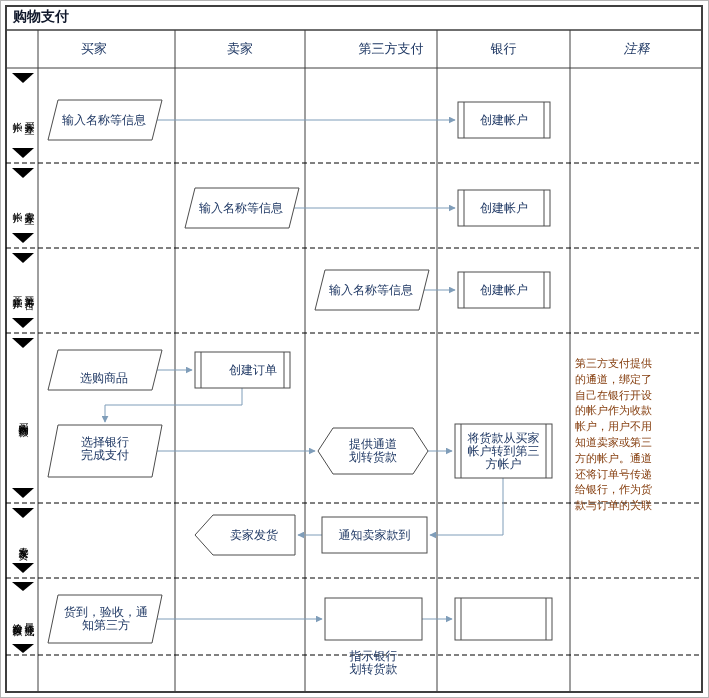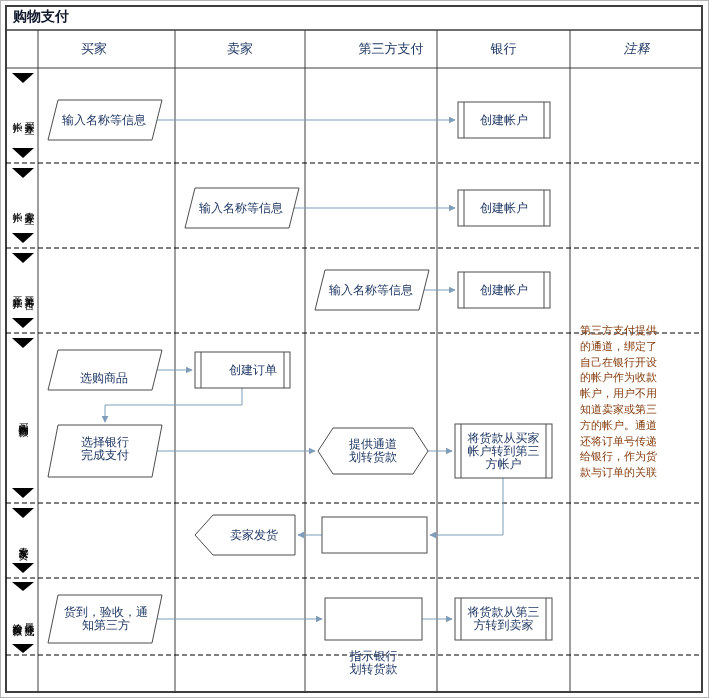--- a/index.html
+++ b/index.html
@@ -20,22 +20,22 @@
     text-align:center; font-size:12px; line-height:13px; color:#1f3864; white-space:pre-line;
   }
   .lane {
     position:absolute; left:8px; width:30px; display:flex; align-items:center; justify-content:center;
   }
   .lane span {
     writing-mode:vertical-rl; text-orientation:upright; font-size:10px; line-height:12px;
     letter-spacing:1px; color:#000; white-space:pre-line;
   }
   .note {
-    position:absolute; left:575px; top:323px; width:82px; font-size:11px; line-height:15.8px;
-    color:#843c0c; text-align:right;
+    position:absolute; left:575px; top:356px; width:82px; font-size:11px; line-height:15.8px;
+    color:#843c0c; text-align:left;
   }
 </style>
 </head>
 <body>
 
 <div class="page">
 
   <svg class="overlay" width="709" height="698">
     <defs>
       <marker id="ah" viewBox="0 0 10 10" refX="9" refY="5" markerWidth="7" markerHeight="7" orient="auto-start-reverse">
@@ -169,22 +169,21 @@
   <div class="stext" style="left:50px;top:352px;width:108px;height:52px;text-align:center;">选购商品</div>
   <div class="stext" style="left:203px;top:354px;width:100px;height:32px;">创建订单</div>
   <div class="stext" style="left:60px;top:427px;width:90px;height:44px;">选择银行
 完成支付</div>
   <div class="stext" style="left:325px;top:430px;width:96px;height:42px;">提供通道
 划转货款</div>
   <div class="stext" style="left:462px;top:426px;width:83px;height:50px;">将货款从买家
 帐户转到第三
 方帐户</div>
   <div class="stext" style="left:215px;top:517px;width:78px;height:36px;">卖家发货</div>
+  <div class="stext" style="left:324px;top:519px;width:101px;height:32px;">通知卖家款到</div>
   <div class="stext" style="left:54px;top:597px;width:104px;height:44px;">货到，验收，通
 知第三方</div>
   <div class="stext" style="left:327px;top:600px;width:93px;height:38px;margin-top:44px;">指示银行
 划转货款</div>
-  <div class="stext" style="left:462px;top:600px;width:83px;height:38px;">将货款从第三
-方转到卖家</div>
 
   <div class="note">第三方支付提供的通道，绑定了自己在银行开设的帐户作为收款帐户，用户不用知道卖家或第三方的帐户。通道还将订单号传递给银行，作为货款与订单的关联</div>
 
 </div>
 
 </body></html>

